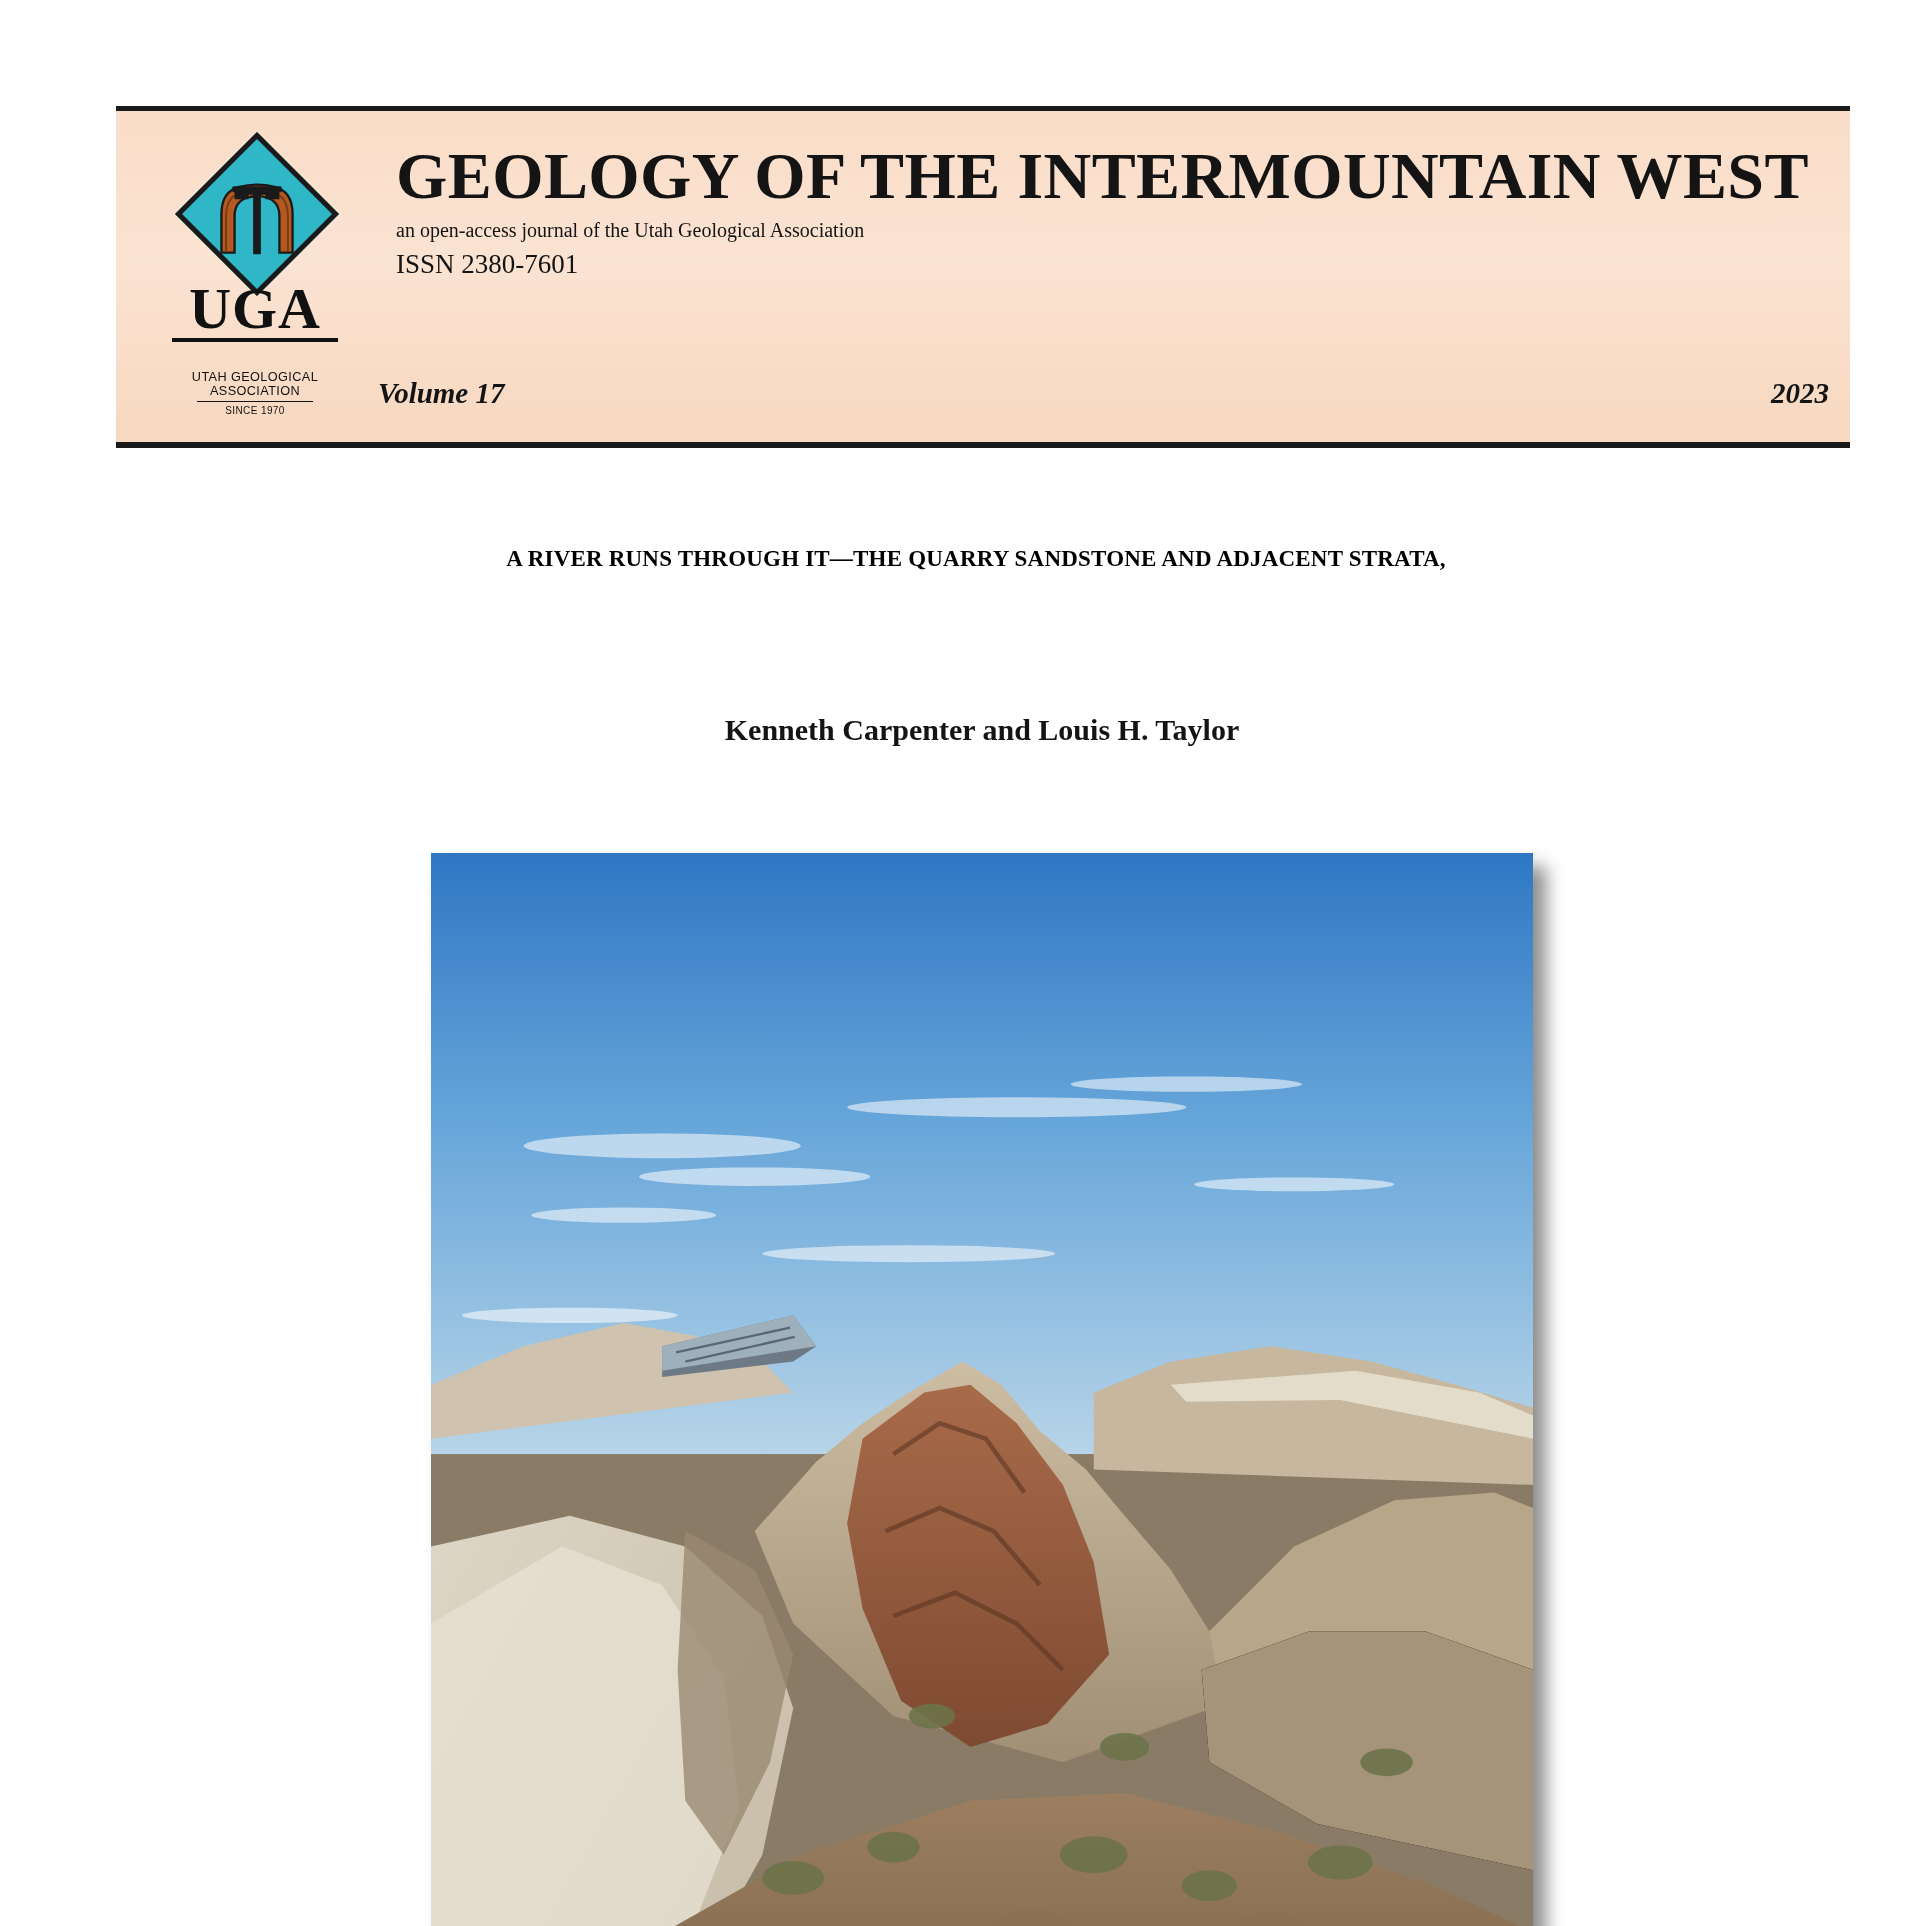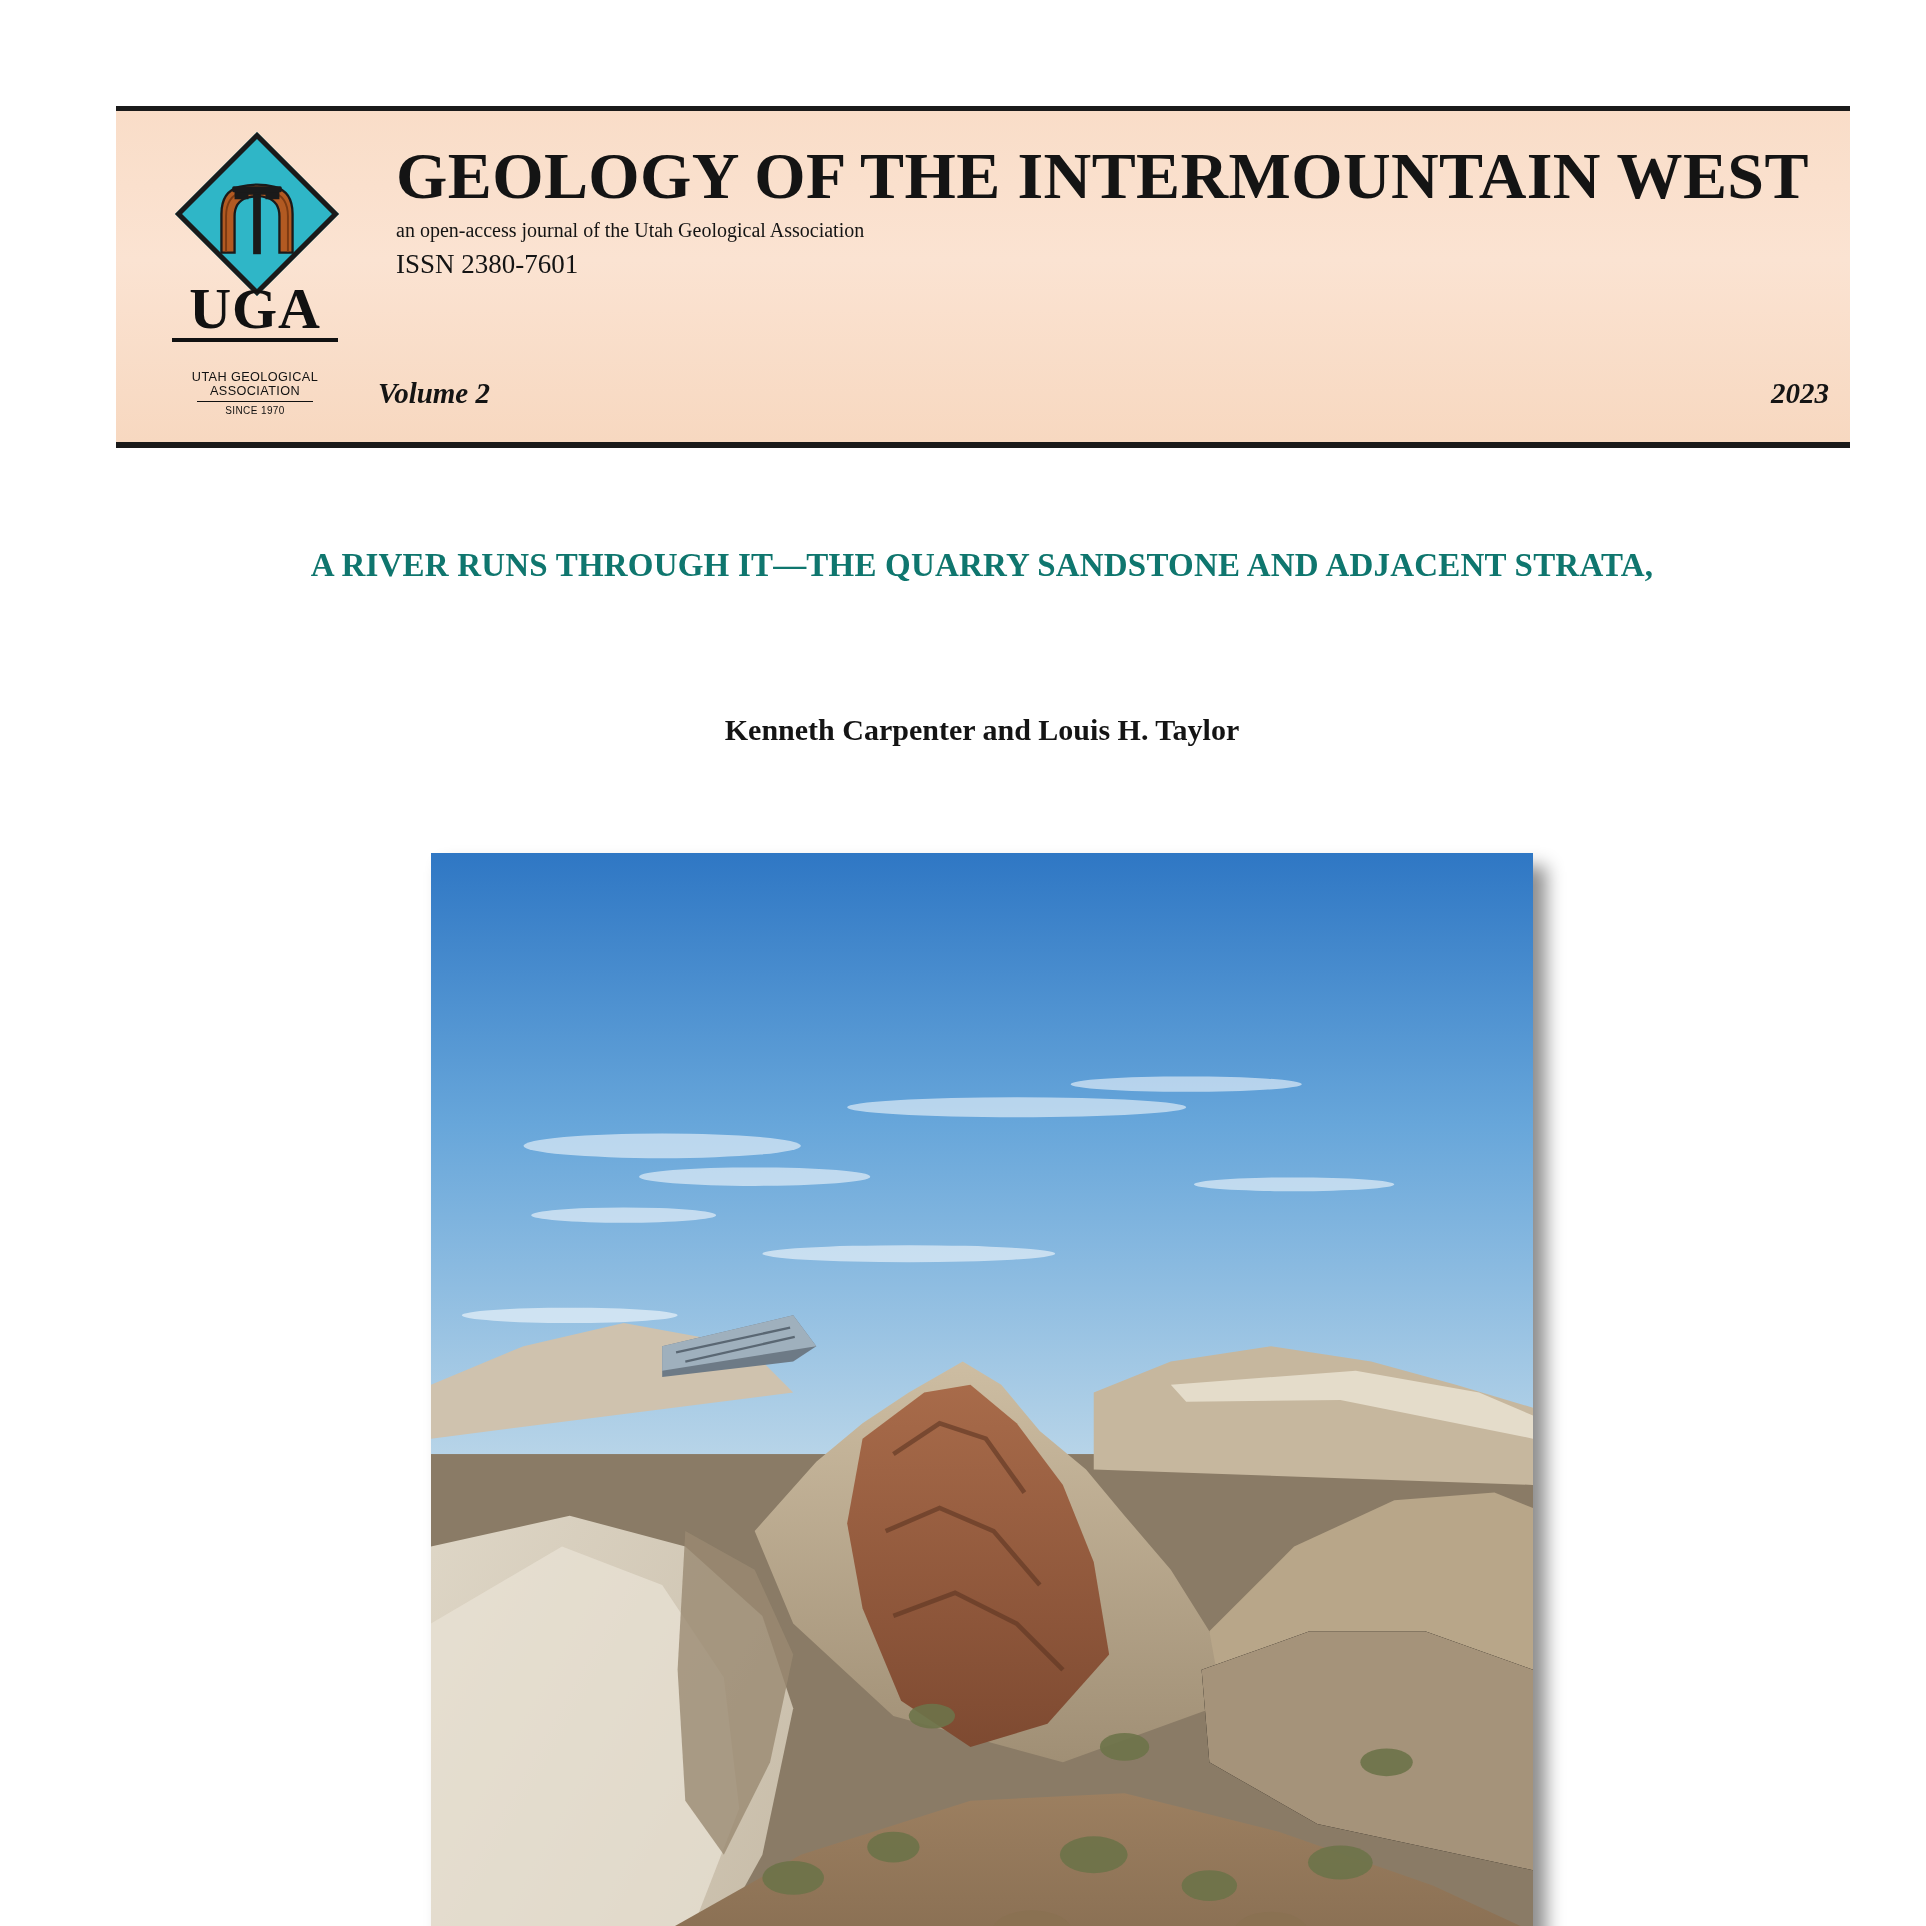--- a/index.html
+++ b/index.html
@@ -158,30 +158,30 @@
   .volume-label, .year-label {
     font-style: italic;
     font-weight: bold;
     font-size: 29px;
     color: #141414;
   }
 
   
   .article-title {
     position: absolute;
-    left: 127px;
+    left: 121px;
     top: 543px;
     width: 1710px;
     text-align: center;
     font-family: "Liberation Serif", serif;
     font-weight: bold;
-    font-size: 33px;
+    font-size: 23px;
     line-height: 1.35;
     letter-spacing: 0.2px;
-    color: #0f766e;
+    color: #000000;
   }
   .article-authors {
     position: absolute;
     left: 127px;
     top: 713px;
     width: 1710px;
     text-align: center;
     font-family: "Liberation Serif", serif;
     font-weight: bold;
     font-size: 30px;
@@ -233,21 +233,21 @@
       </div>
     </div>
 
     <div class="journal-title">
       <div class="journal-name">GEOLOGY OF THE INTERMOUNTAIN WEST</div>
       <div class="journal-tagline">an open-access journal of the Utah Geological Association</div>
       <div class="journal-issn">ISSN 2380-7601</div>
     </div>
 
     <div class="volume-row">
-      <div class="volume-label">Volume 2</div>
+      <div class="volume-label">Volume 17</div>
       <div class="year-label">2023</div>
     </div>
 
   </div>
   <div class="masthead-rule-bottom"></div>
 </div>
 
 <div class="article-title">
   <div>A RIVER RUNS THROUGH IT—THE QUARRY SANDSTONE AND ADJACENT STRATA,</div>
 </div>

